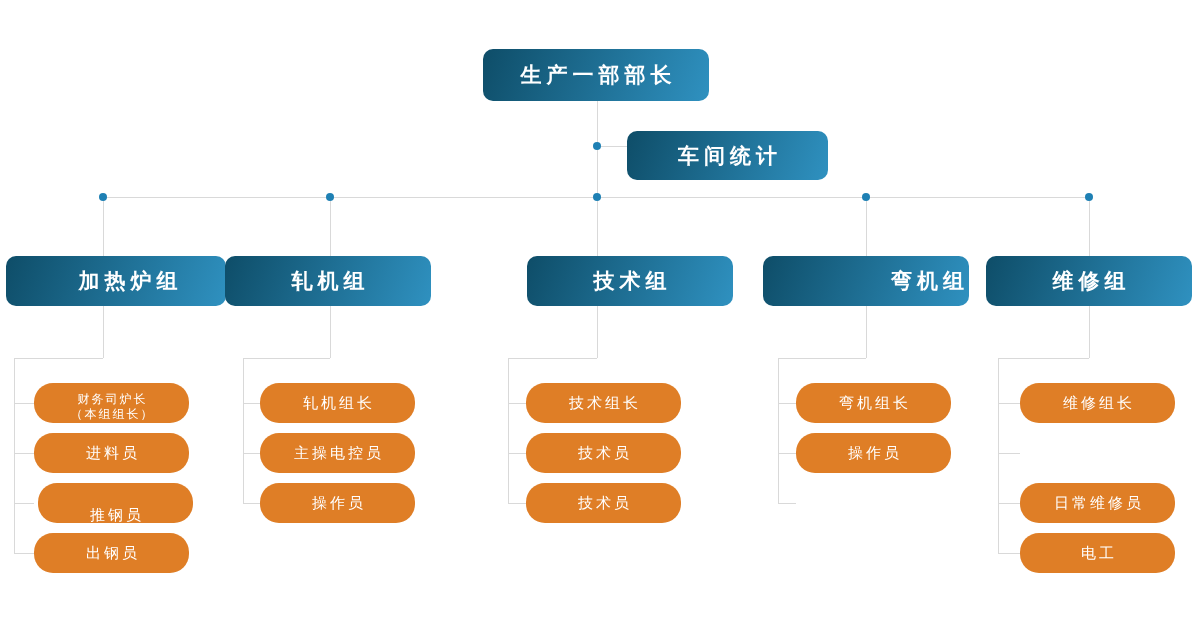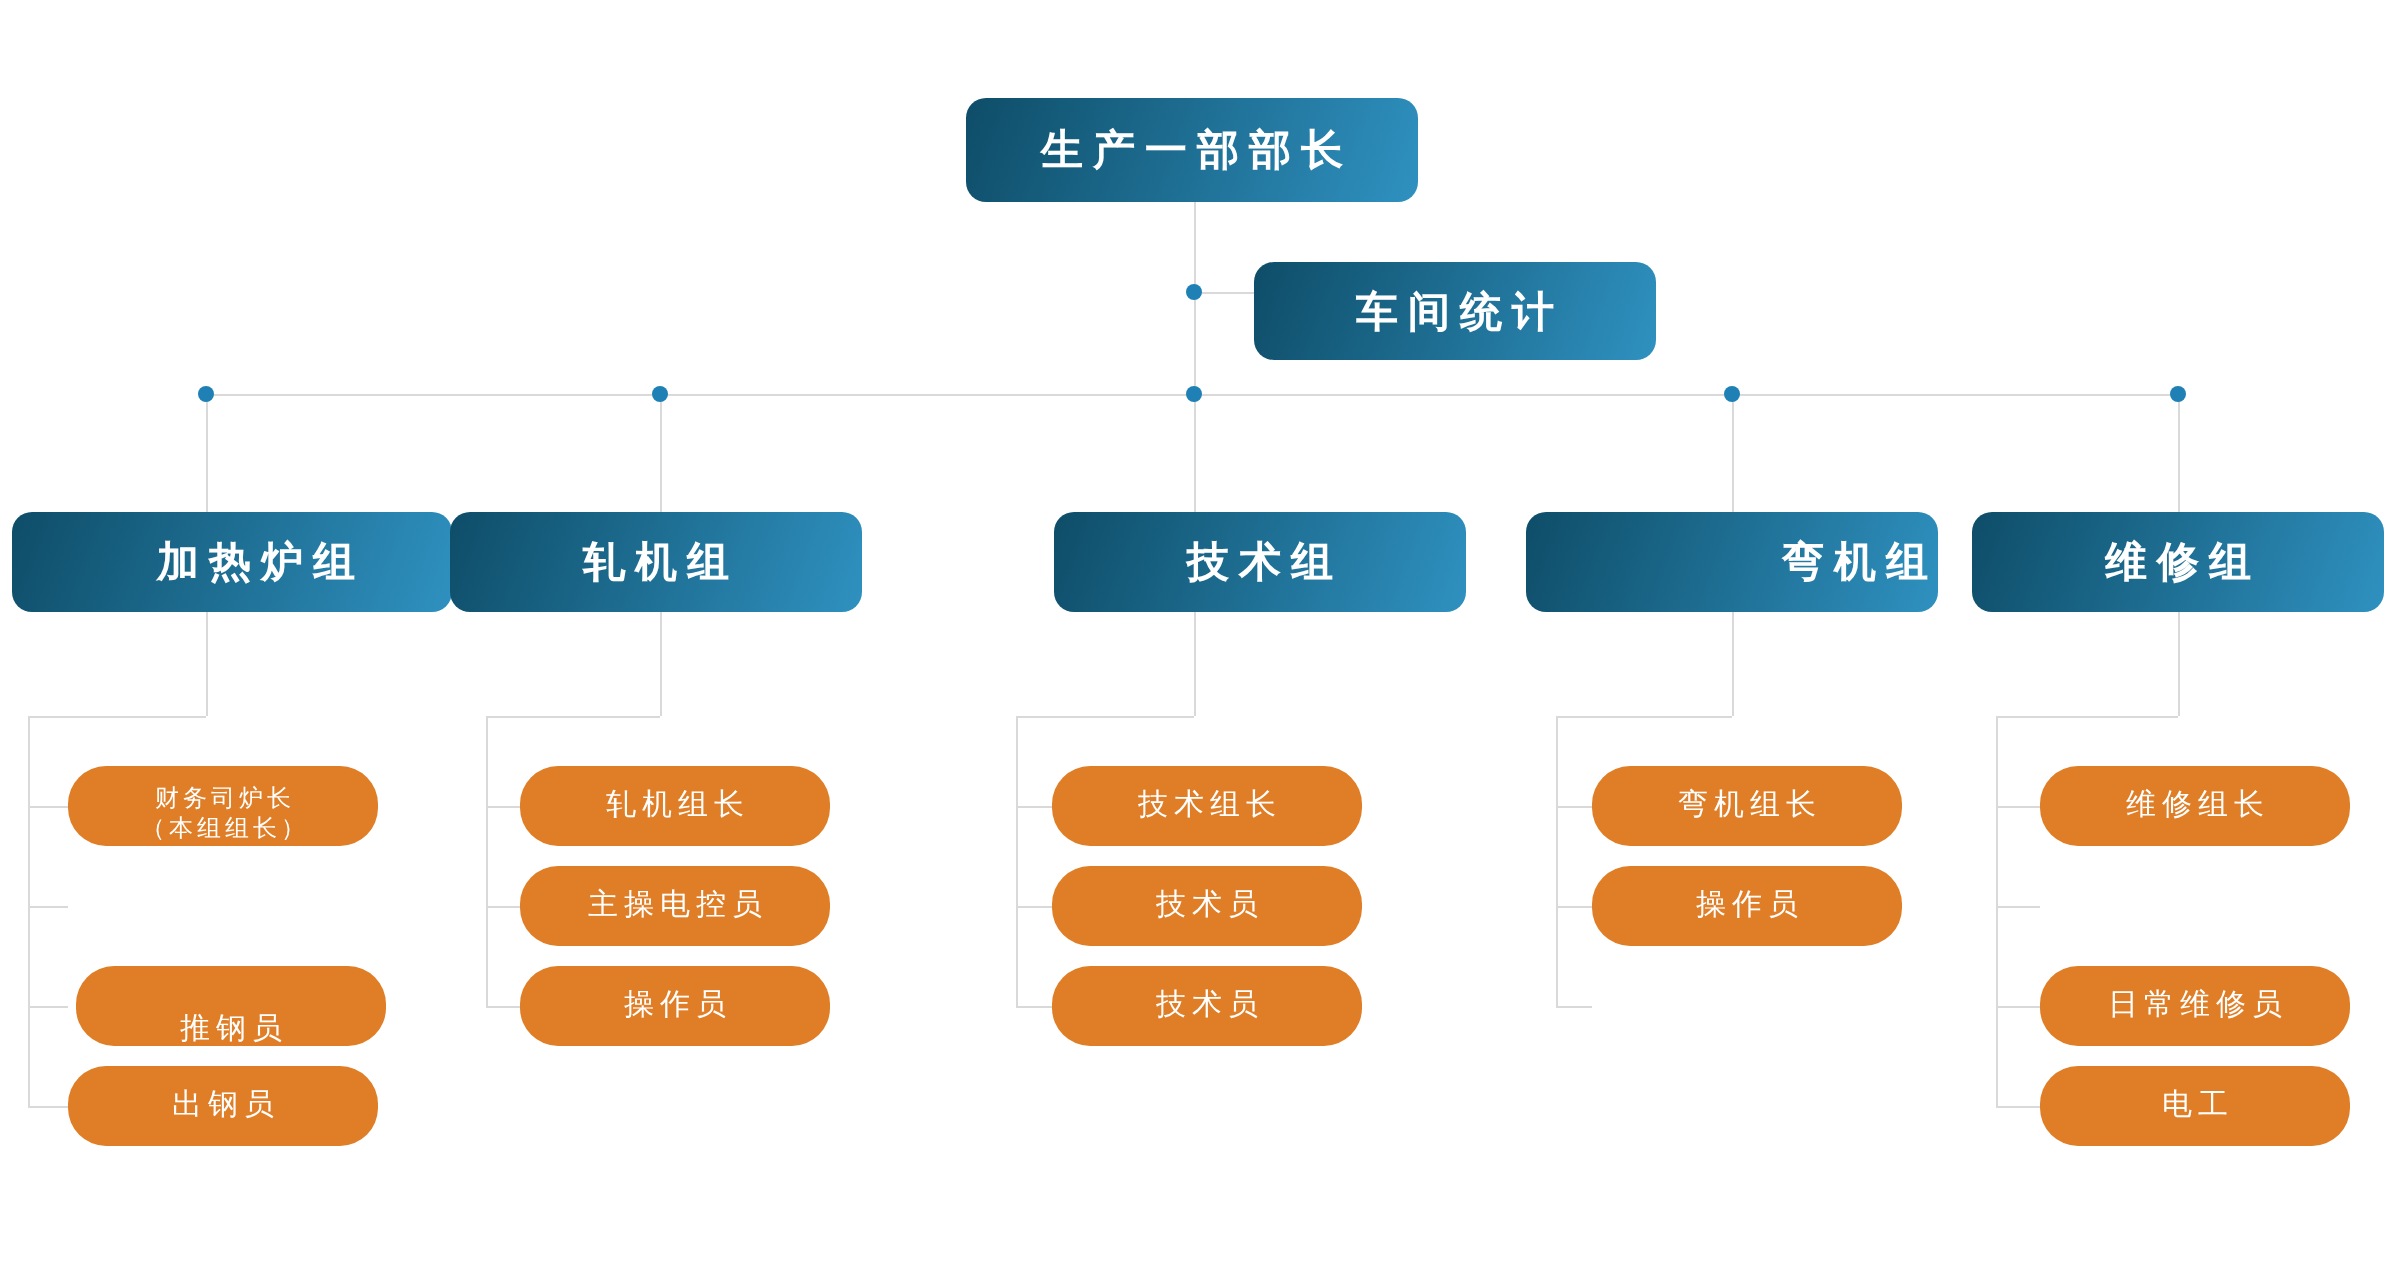--- a/index.html
+++ b/index.html
@@ -145,20 +145,23 @@
     <span>弯机组</span>
   </div>
   <div class="bnode" style="left:986px;top:256px;width:206px;height:50px;">
     <span>维修组</span>
   </div>
 
   <div class="onode small" style="left:34px;top:383px;">
     <span>财务司炉长</span>
     <span class="sub">（本组组长）</span>
   </div>
+  <div class="onode" style="left:34px;top:433px;">
+    <span>进料员</span>
+  </div>
   <div class="onode" style="left:38px;top:483px;justify-content:flex-end;">
     <span>推钢员</span>
   </div>
   <div class="onode" style="left:34px;top:533px;">
     <span>出钢员</span>
   </div>
 
   <div class="onode" style="left:260px;top:383px;">
     <span>轧机组长</span>
   </div>

